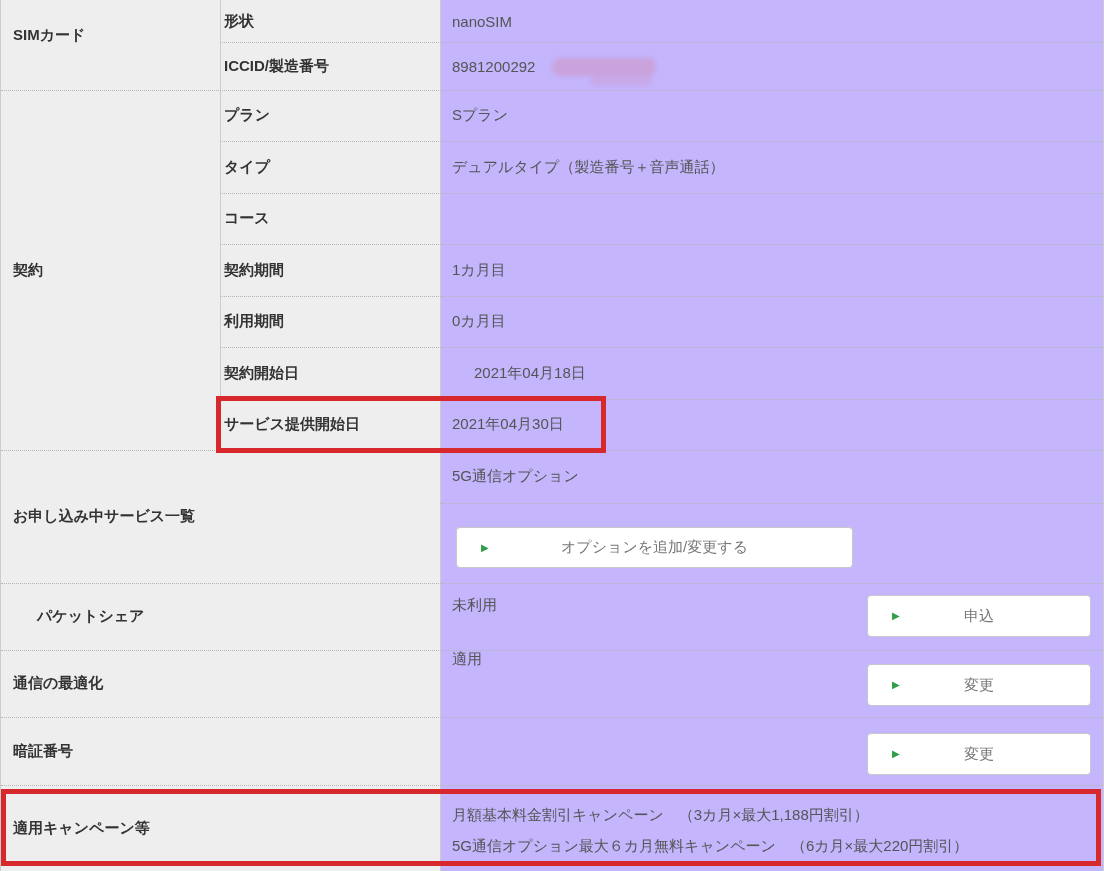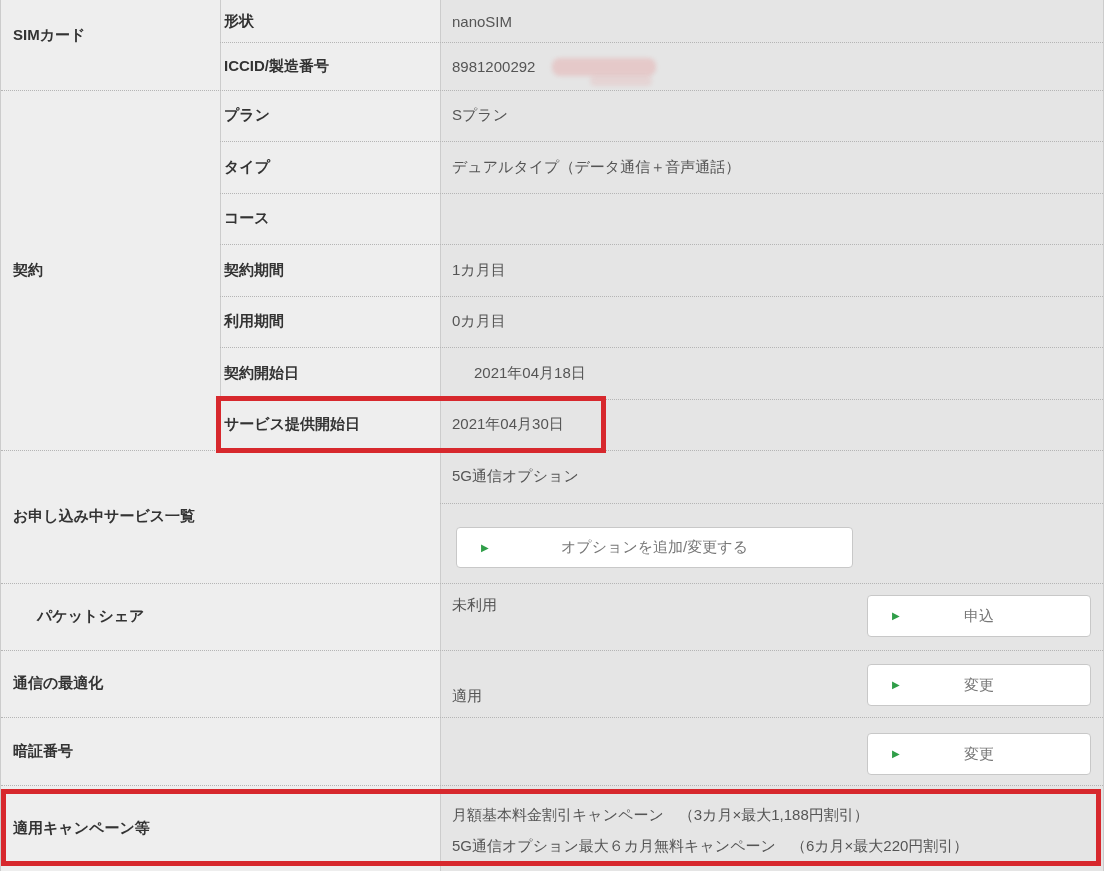--- a/index.html
+++ b/index.html
@@ -3,21 +3,21 @@
 <meta charset="utf-8">
 <style>
   * { margin:0; padding:0; box-sizing:border-box; }
   body {
     font-family: "Liberation Sans", "DejaVu Sans", sans-serif;
     background:#fff;
   }
   #screen {
     position:relative;
     width:1104px; height:871px;
-    background:#e5e5e5;
+    background:#c4b5fd;
     overflow:hidden;
   }
   .graybg { position:absolute; background:#eeeeee; }
   .vline  { position:absolute; width:0; border-left:1px solid #cccccc; }
   .hline  { position:absolute; height:0; border-top:1px dotted #b5b5b5; }
   .cell {
     position:absolute; display:flex; align-items:center;
     font-size:15px; white-space:nowrap;
   }
   .lbl    { font-weight:bold; color:#333333; padding-left:12px; }
@@ -85,21 +85,21 @@
   <div class="cell val" style="left:440px; top:42px; width:400px; height:48px;">8981200292</div>
   <div class="redact" style="left:552px; top:58px; width:104px; height:18px;"></div>
   <div class="redact" style="left:590px; top:76px; width:62px; height:10px; background:rgba(228,90,90,0.12);"></div>
 
   <div class="cell lbl" style="left:1px; top:90px; width:219px; height:360px;">契約</div>
 
   <div class="cell sublbl" style="left:220px; top:90px; width:220px; height:51px;">プラン</div>
   <div class="cell val" style="left:440px; top:90px; width:500px; height:51px;">Sプラン</div>
 
   <div class="cell sublbl" style="left:220px; top:141px; width:220px; height:52px;">タイプ</div>
-  <div class="cell val" style="left:440px; top:141px; width:500px; height:52px;">デュアルタイプ（データ通信＋音声通話）</div>
+  <div class="cell val" style="left:440px; top:141px; width:500px; height:52px;">デュアルタイプ（製造番号＋音声通話）</div>
 
   <div class="cell sublbl" style="left:220px; top:193px; width:220px; height:51px;">コース</div>
 
   <div class="cell sublbl" style="left:220px; top:244px; width:220px; height:52px;">契約期間</div>
   <div class="cell val" style="left:440px; top:244px; width:500px; height:52px;">1カ月目</div>
 
   <div class="cell sublbl" style="left:220px; top:296px; width:220px; height:51px;">利用期間</div>
   <div class="cell val" style="left:440px; top:296px; width:500px; height:51px;">0カ月目</div>
 
   <div class="cell sublbl" style="left:220px; top:347px; width:220px; height:52px;">契約開始日</div>
@@ -116,21 +116,21 @@
   </div>
 
   <div class="cell lbl" style="left:1px; top:583px; width:439px; height:67px;padding-left:36px;">パケットシェア</div>
   <div class="cell val val-top" style="left:440px; top:583px; width:300px; height:40px;">未利用</div>
   <div class="btn" style="left:867px; top:595px; width:224px; height:42px;">
     <span class="tri">▶</span>
     <span>申込</span>
   </div>
 
   <div class="cell lbl" style="left:1px; top:650px; width:439px; height:67px;">通信の最適化</div>
-  <div class="cell val val-top" style="left:440px; top:674px; width:300px; height:40px;">適用</div>
+  <div class="cell val val-top" style="left:440px; top:637px; width:300px; height:40px;">適用</div>
   <div class="btn" style="left:867px; top:664px; width:224px; height:42px;">
     <span class="tri">▶</span>
     <span>変更</span>
   </div>
 
   <div class="cell lbl" style="left:1px; top:717px; width:439px; height:68px;">暗証番号</div>
   <div class="btn" style="left:867px; top:733px; width:224px; height:42px;">
     <span class="tri">▶</span>
     <span>変更</span>
   </div>

